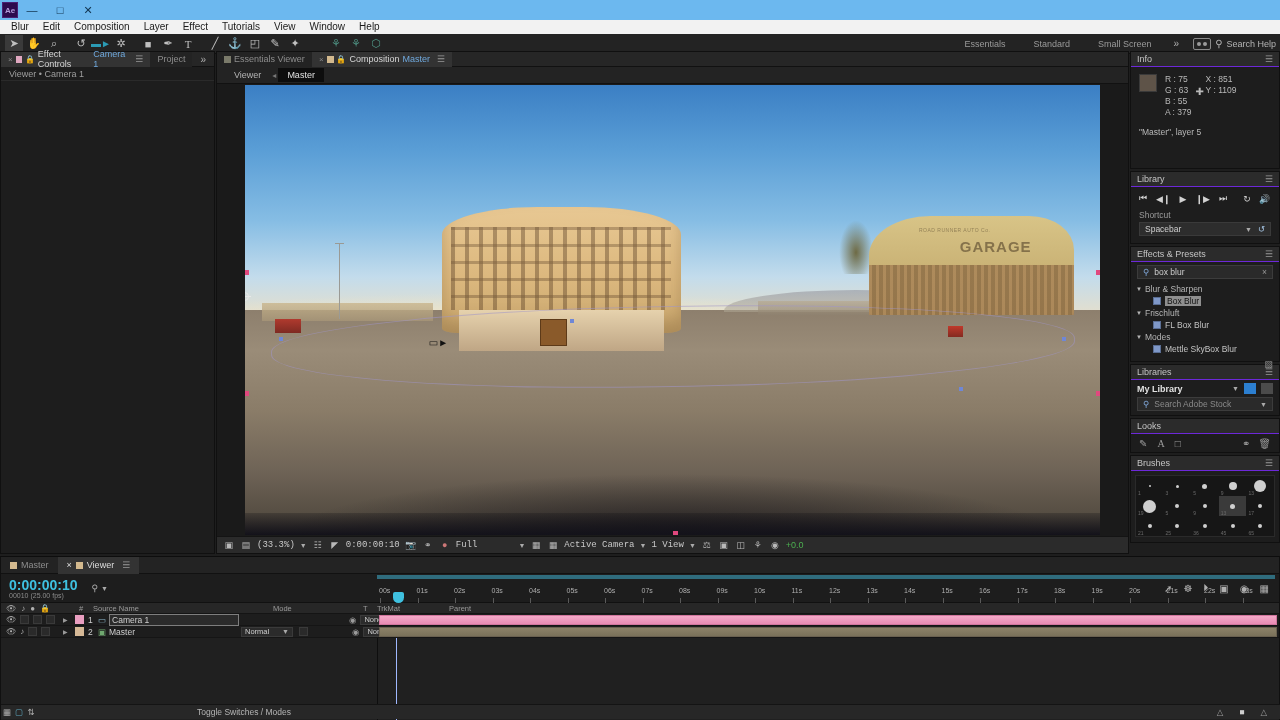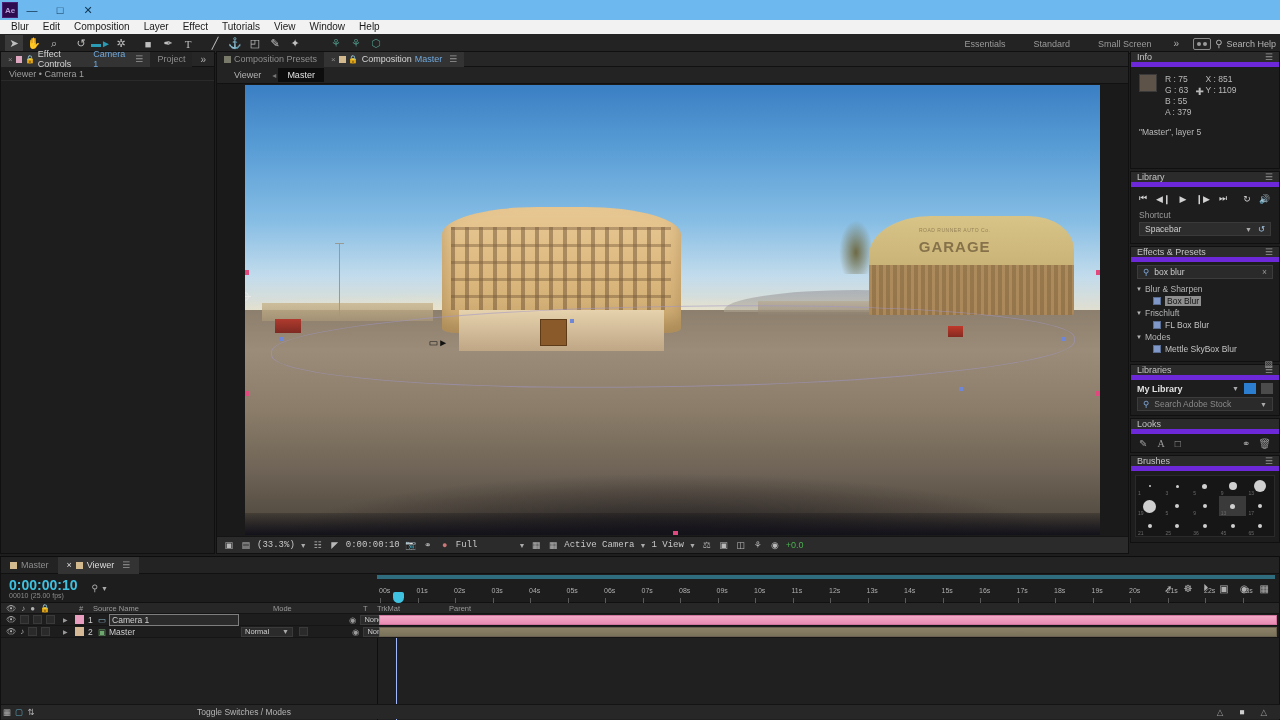--- a/index.html
+++ b/index.html
@@ -73,21 +73,21 @@
   .ptab.active { background:#333; color:#d6d6d6; }
   .ptab .x { font-size:8px; color:#888; }
   .sq { width:7px; height:7px; display:inline-block; }
   .lockico { font-size:8px; color:#b0b0b0; }
   .menuico { color:#999; font-size:9px; margin-left:4px; }
   .accent { color:#6fa8dc; }
 
   .phead {
     height:15px; background:#2b2b2b; display:flex; align-items:center;
     padding:0 6px; font-size:9px; color:#c4c4c4;
-    border-bottom:5px solid #6d28d9;
+    border-bottom:1px solid #6d28d9;
   }
   .phead .menuico { margin-left:auto; }
 
   
   #effectControls { left:0; top:51px; width:215px; height:503px; }
   .ec-sub { height:14px; background:#1d1d1d; display:flex; align-items:center;
             padding:0 8px; font-size:9px; color:#9e9e9e; border-bottom:1px solid #2a2a2a; }
   .ec-body { background:#1d1d1d; height:470px; }
 
   
@@ -138,21 +138,21 @@
   .door{
     position:absolute; left:34.5%; top:52%; width:3.2%; height:6%;
     background:#8a5a2a; border:1px solid #5d3a18;
   }
   .garage {
     position:absolute; right:3%; top:29%; width:24%; height:22%;
     background:linear-gradient(to bottom,#d8c487 0%, #cbb477 48%, #b9a068 100%);
     border-radius:30% 22% 3% 3% / 40% 34% 3% 3%;
   }
   .garage-txt{
-    position:absolute; right:8%; top:34%; width:18%; text-align:center;
+    position:absolute; right:8%; top:34%; width:18%; text-align:right;
     font-family:"Liberation Sans", sans-serif; font-weight:bold;
     font-size:15px; letter-spacing:1px; color:rgba(104,86,56,.72);
   }
   .garage-sub{
     position:absolute; right:8%; top:31.5%; width:18%; text-align:center;
     font-size:5px; letter-spacing:.5px; color:rgba(104,86,56,.6);
   }
   .garage-wood{
     position:absolute; right:3%; top:40%; width:24%; height:11%;
     background:repeating-linear-gradient(to right,#a98457 0 3px,#8e6e46 3px 7px);
@@ -374,21 +374,21 @@
       <div class="ws-more" style="margin-left:auto">»</div>
     </div>
     <div class="ec-sub">Viewer • Camera 1</div>
     <div class="ec-body"></div>
   </div>
 
   <div class="panel" id="comp">
     <div class="ptabbar">
       <div class="ptab">
         <span class="sq" style="background:#7a7a6a"></span>
-        <span>Composition Presets</span>
+        <span>Essentials Viewer</span>
       </div>
       <div class="ptab active">
         <span class="x">×</span>
         <span class="sq" style="background:#d3b98e"></span>
         <span class="lockico">🔒</span>
         <span>Composition</span>
         <span class="accent">Master</span>
         <span class="menuico">☰</span>
       </div>
     </div>

